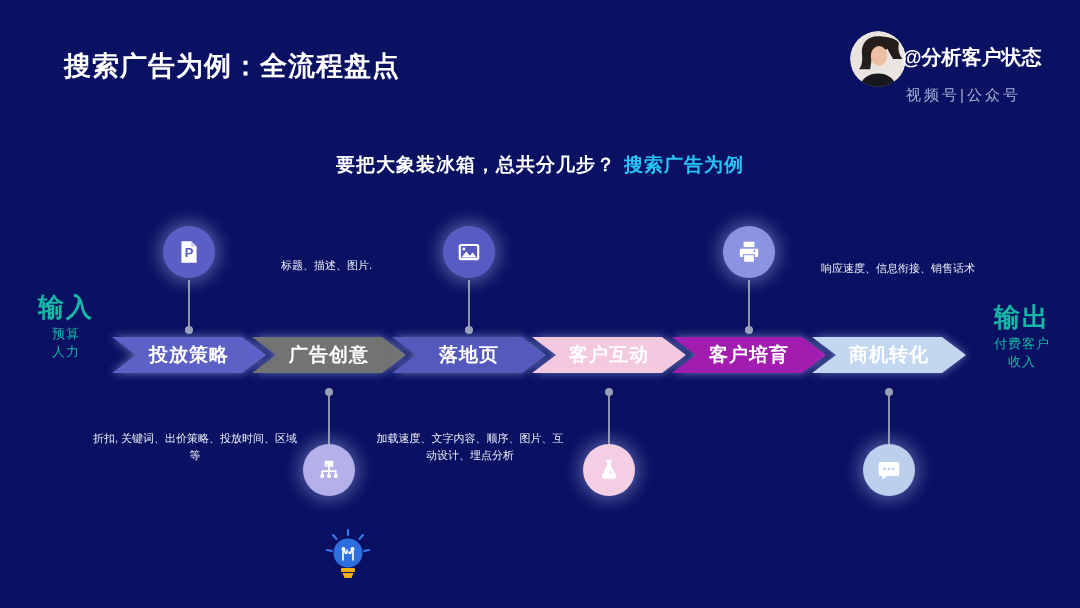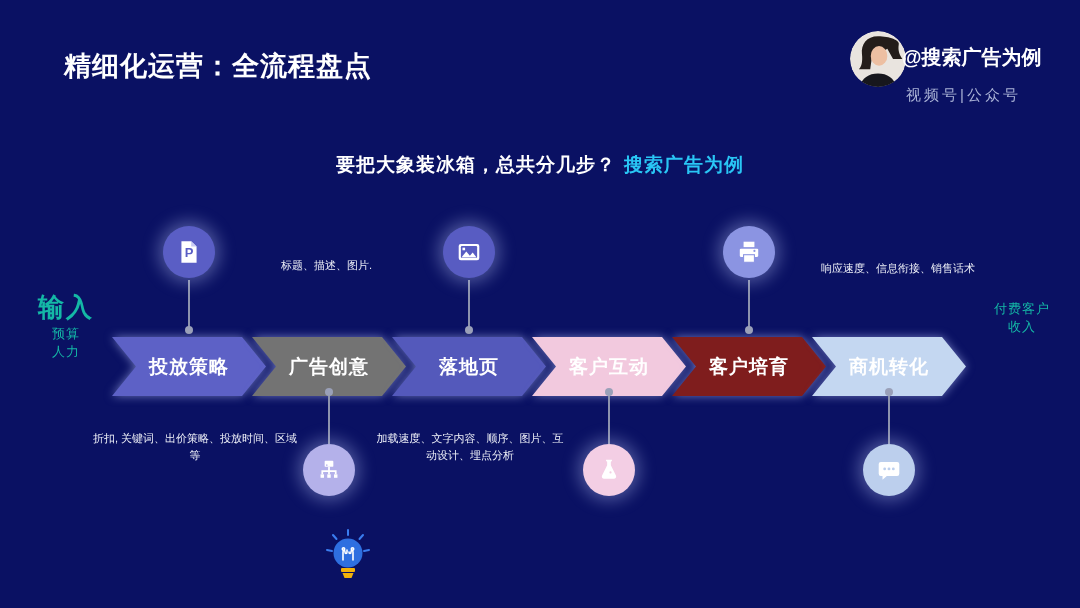--- a/index.html
+++ b/index.html
@@ -20,27 +20,27 @@
   
   .io{position:absolute;text-align:center;color:#14b8a6;}
   .io .io-title{font-size:26px;font-weight:800;letter-spacing:2px;}
   .io .io-line{font-size:13px;letter-spacing:1px;}
   .io-in{left:16px;top:290px;width:100px;}
   .io-out{left:972px;top:300px;width:100px;}
   
   .flow{position:absolute;left:112px;top:337px;display:flex;}
   .chev-wrap{filter:drop-shadow(0 0 5px rgba(190,200,255,.55));}
   .chev{
-    width:154px;height:59px;display:flex;align-items:center;justify-content:center;
+    width:154px;height:36px;display:flex;align-items:center;justify-content:center;
     font-size:19px;font-weight:800;letter-spacing:1px;color:#fff;
     clip-path:polygon(0 0,calc(100% - 24px) 0,100% 50%,calc(100% - 24px) 100%,0 100%,24px 50%);
   }
   .chev-wrap + .chev-wrap{margin-left:-14px;}
   .c0{background:#5d61c6;} .c1{background:#737373;} .c2{background:#5459bb;}
-  .c3{background:#f2c9de;} .c4{background:#7f1d1d;} .c5{background:#c4d7f1;}
+  .c3{background:#f2c9de;} .c4{background:#a21caf;} .c5{background:#c4d7f1;}
   
   .icircle{
     position:absolute;width:52px;height:52px;border-radius:50%;
     display:flex;align-items:center;justify-content:center;
     box-shadow:0 0 16px 5px rgba(195,205,255,.35);
   }
   .b0{background:#5a5ec5;} .b1{background:#b4b1ea;} .b2{background:#585cc2;}
   .b3{background:#f3cee4;} .b4{background:#8b94e2;} .b5{background:#bccfed;}
   
   .conn{position:absolute;width:2px;background:#8d93ad;}
@@ -50,43 +50,44 @@
   .tac{text-align:center;}
   
   .tip-text{position:absolute;left:384px;top:551px;font-size:17.5px;color:#f2f3f8;}
   .bulb{position:absolute;left:320px;top:526px;}
 </style>
 </head>
 <body>
 
 <div class="slide">
 
-  <div class="title">精细化运营：全流程盘点</div>
+  <div class="title">搜索广告为例：全流程盘点</div>
 
   <div class="avatar">
     <svg width="56" height="56" viewBox="0 0 54 54">
       <circle cx="27" cy="27" r="27" fill="#e9e4df"></circle>
       <path d="M27 5c-11 0-16.5 8-15.5 17 .9 8-.5 12.5-3 15h11l1.5-11 15-9 5.5 10h9c-2.5-3.5-4.5-8-3.5-14C48.5 9 38 5 27 5z" fill="#241d1a"></path>
       <ellipse cx="28" cy="24" rx="8" ry="9.5" fill="#edbfa2"></ellipse>
       <path d="M9 54c2.5-8.5 9-13 18-13s15.5 4.5 18 13z" fill="#17171d"></path>
     </svg>
   </div>
-  <div class="author-name">@搜索广告为例</div>
+  <div class="author-name">@分析客户状态</div>
   <div class="author-sub">视频号|公众号</div>
 
   <div class="headline">
     <span>要把大象装冰箱，总共分几步？</span><span class="hl">搜索广告为例</span>
   </div>
 
   <div class="io io-in">
     <div class="io-title">输入</div>
     <div class="io-line">预算</div>
     <div class="io-line">人力</div>
   </div>
   <div class="io io-out">
+    <div class="io-title">输出</div>
     <div class="io-line">付费客户</div>
     <div class="io-line">收入</div>
   </div>
 
   <div class="flow">
     <div class="chev-wrap">
         <div class="chev c0">投放策略</div>
       </div>
     <div class="chev-wrap">
         <div class="chev c1">广告创意</div>

